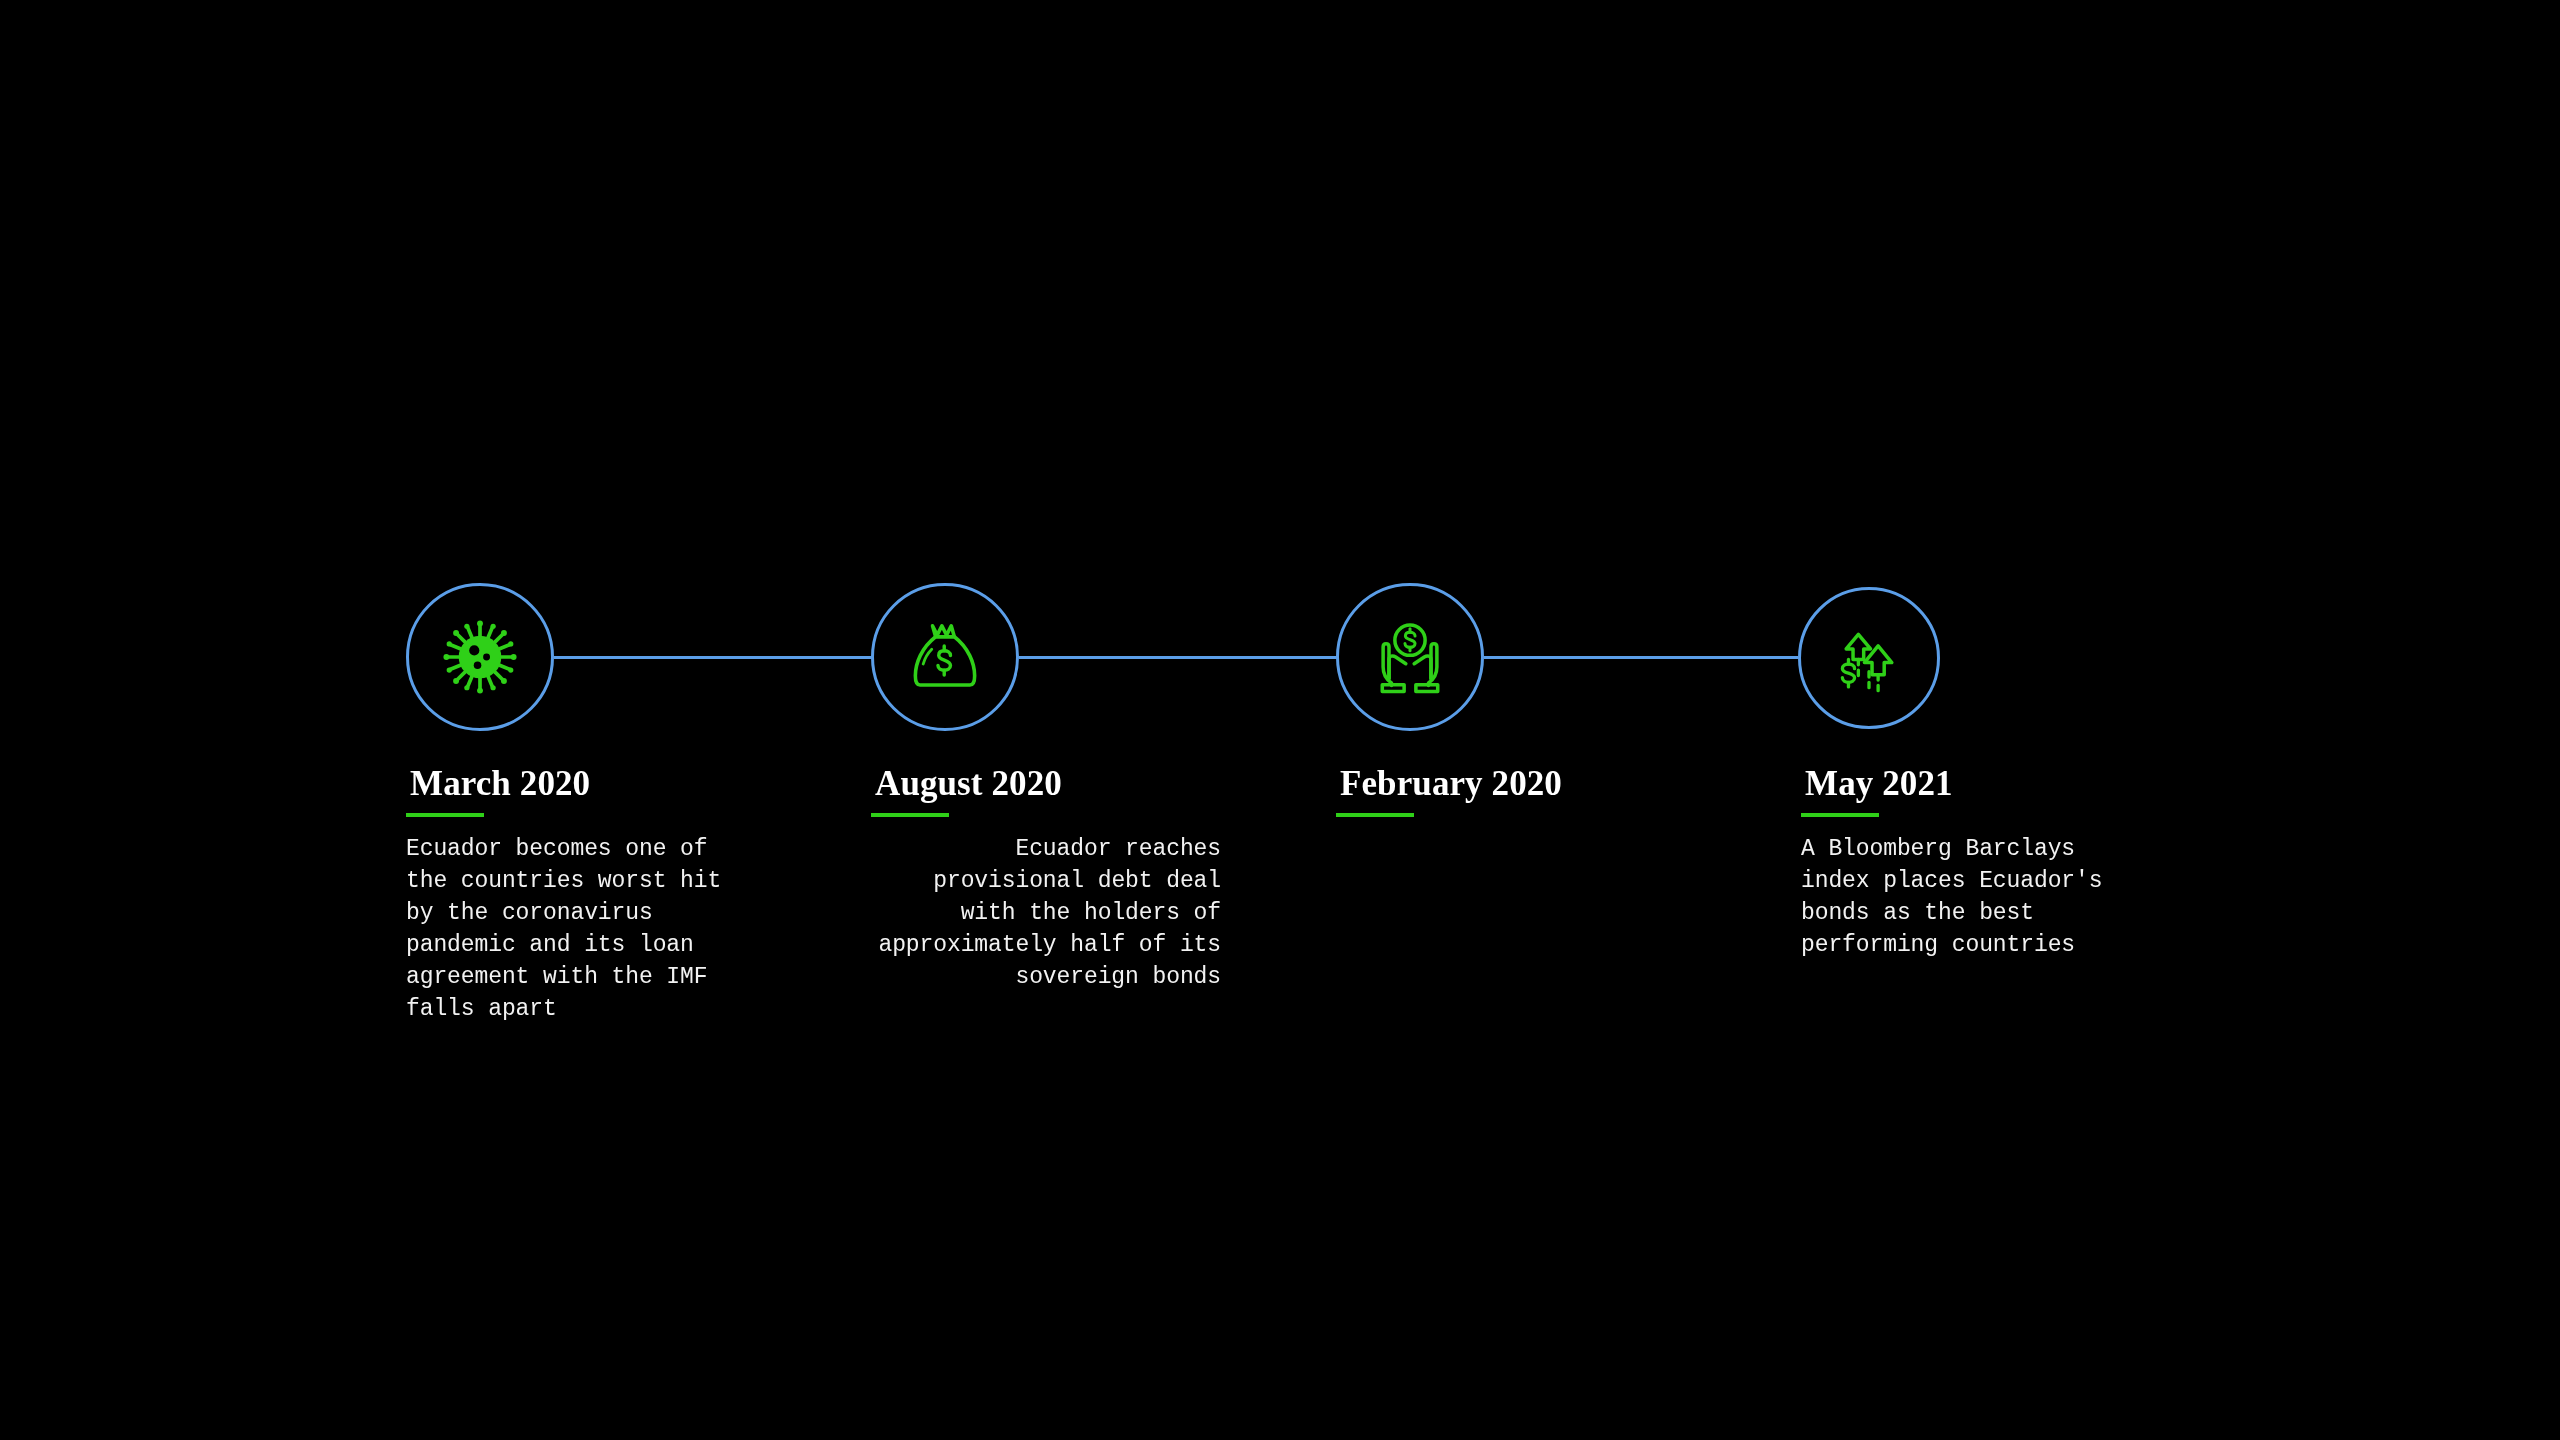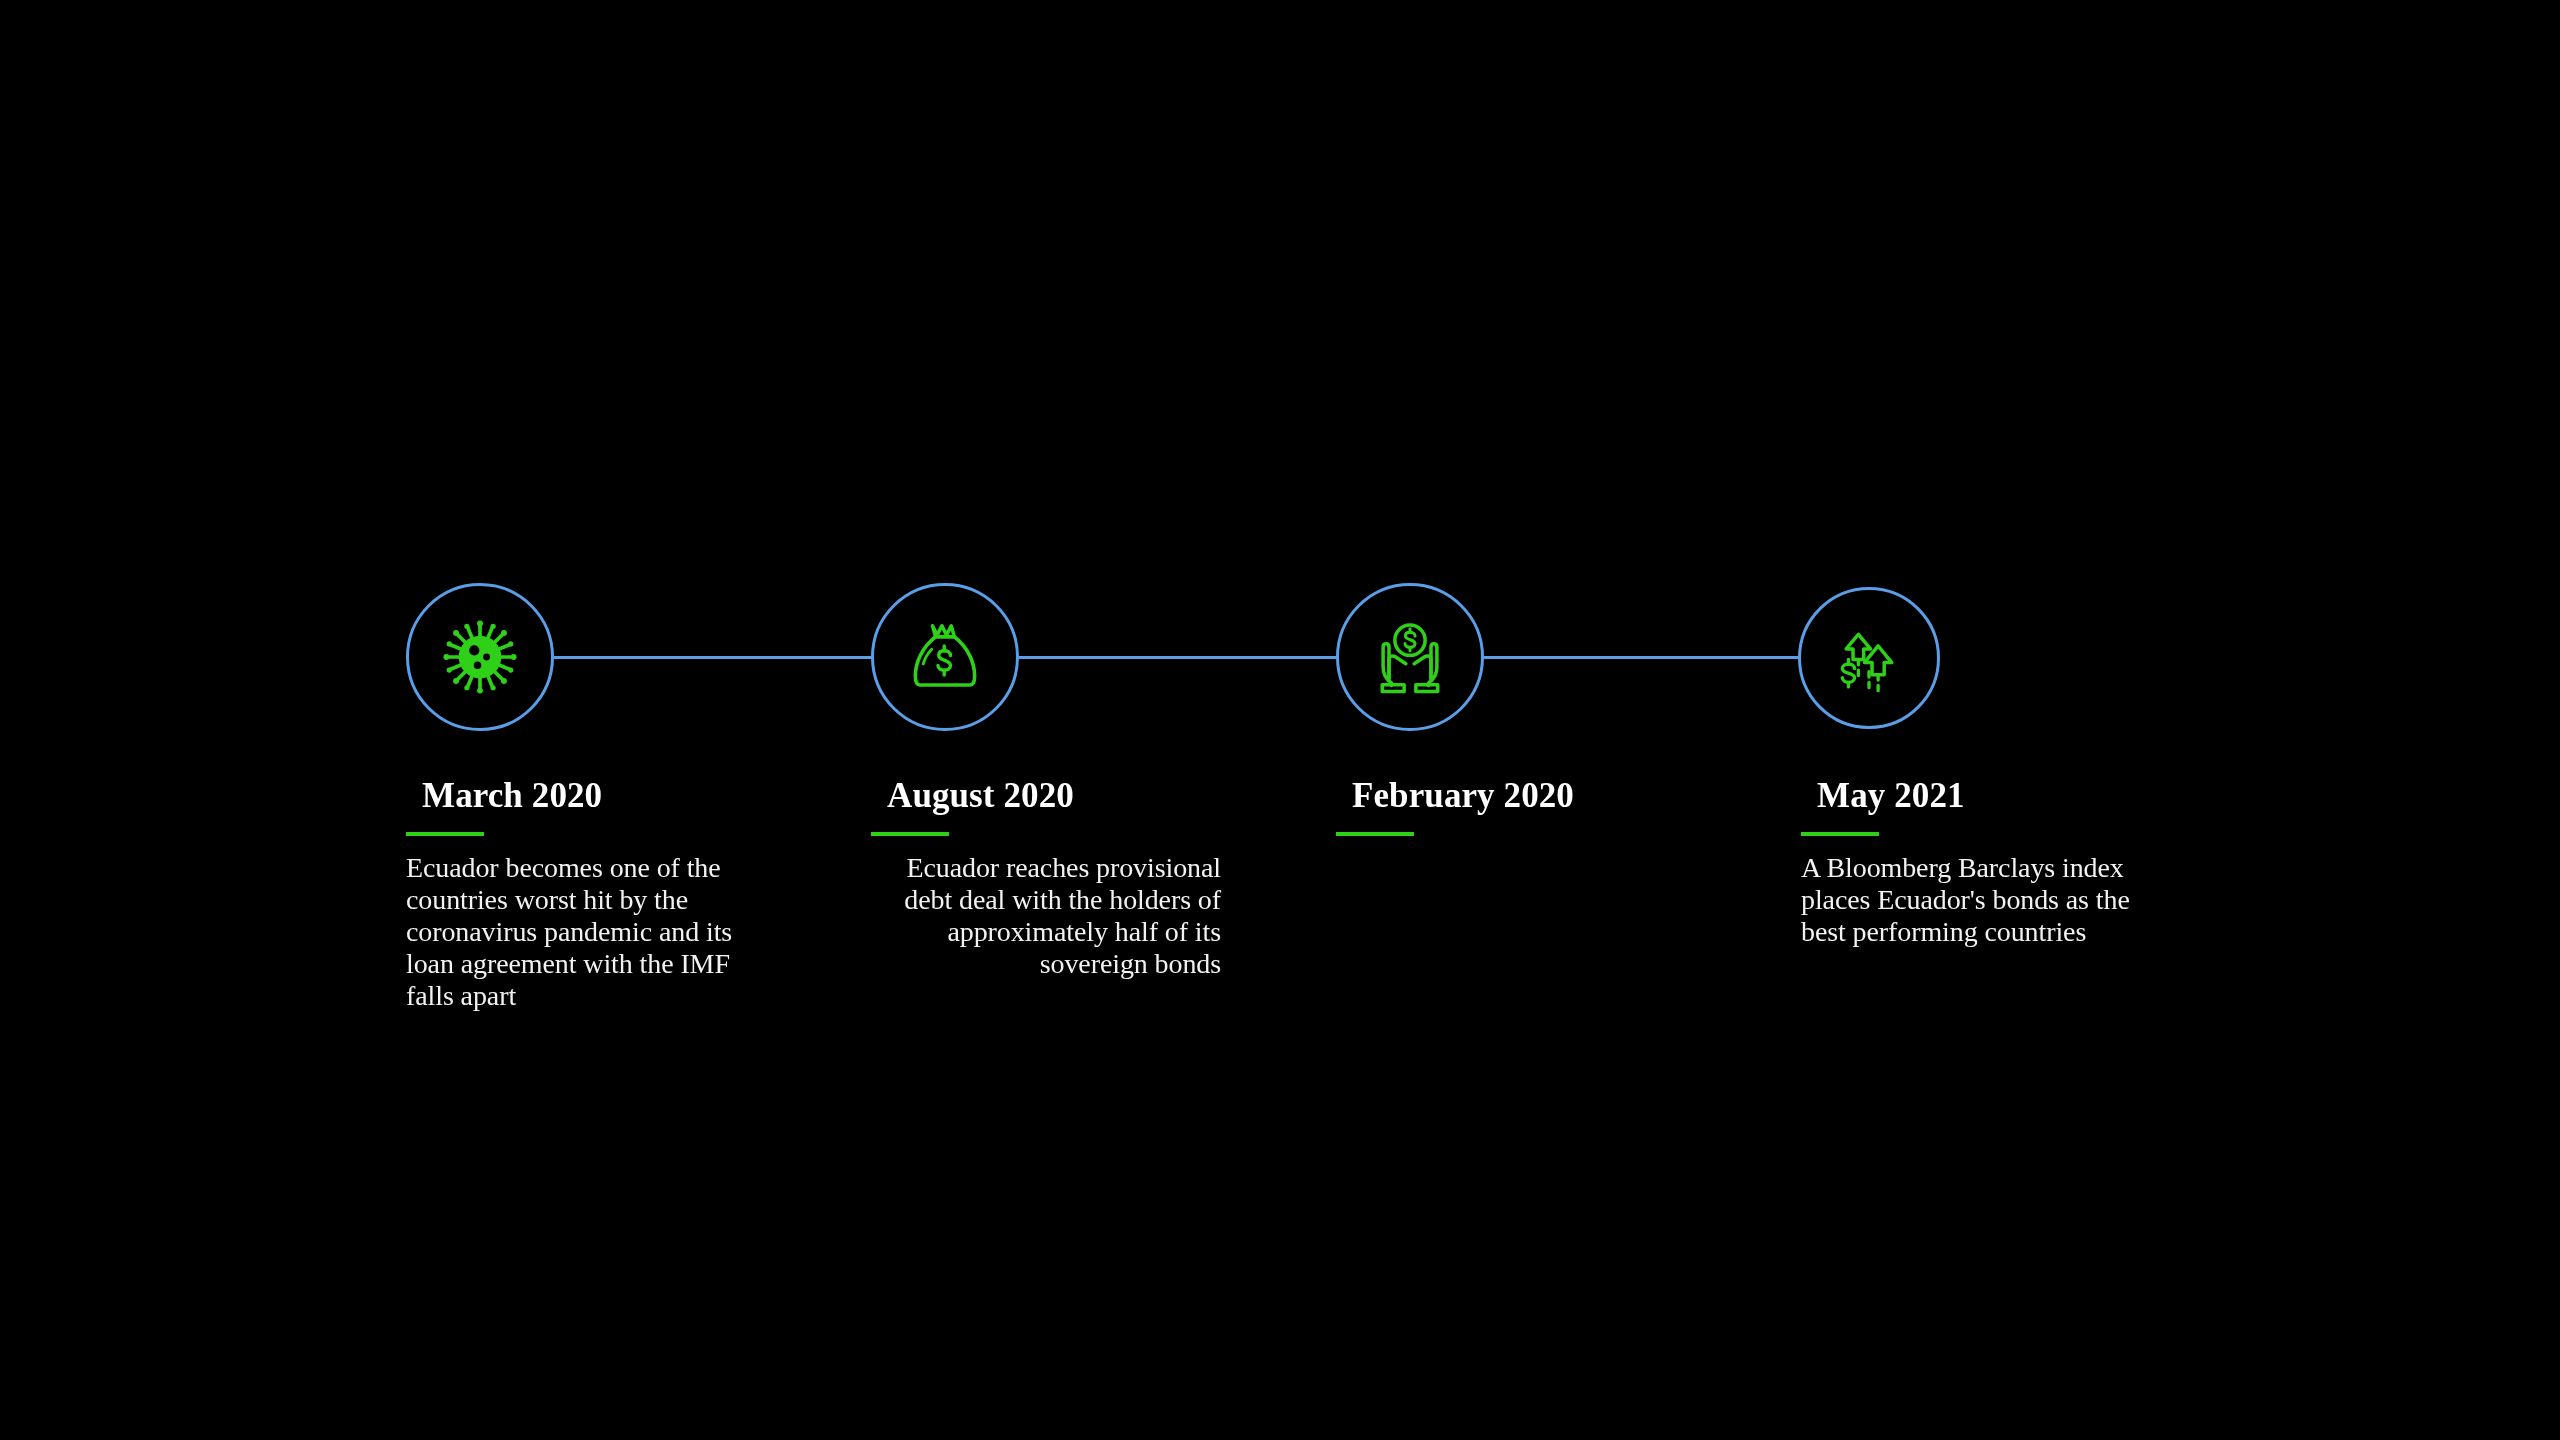--- a/index.html
+++ b/index.html
@@ -55,37 +55,37 @@
     position: absolute;
     width: 360px;
   }
 
   .date-title {
     font-family: "Liberation Serif", serif;
     font-weight: bold;
     font-size: 35px;
     line-height: 40px;
     color: #ffffff;
-    margin: 16px;
+    margin: 4px;
     letter-spacing: 0.1px;
     white-space: nowrap;
   }
 
   .rule {
     width: 78px;
     height: 4px;
     background: #2fd018;
     margin-top: 9px;
   }
 
   .body-text {
     margin: 0;
     margin-top: 16px;
-    font-family: Liberation Serif, serif;
-    font-size: 28px;
+    font-family: Liberation Mono, monospace;
+    font-size: 23px;
     line-height: 32px;
     color: #f2f2f2;
     font-weight: 400;
     letter-spacing: -0.1px;
   }
 </style>
 </head>
 <body>
 
 <div id="timeline">

